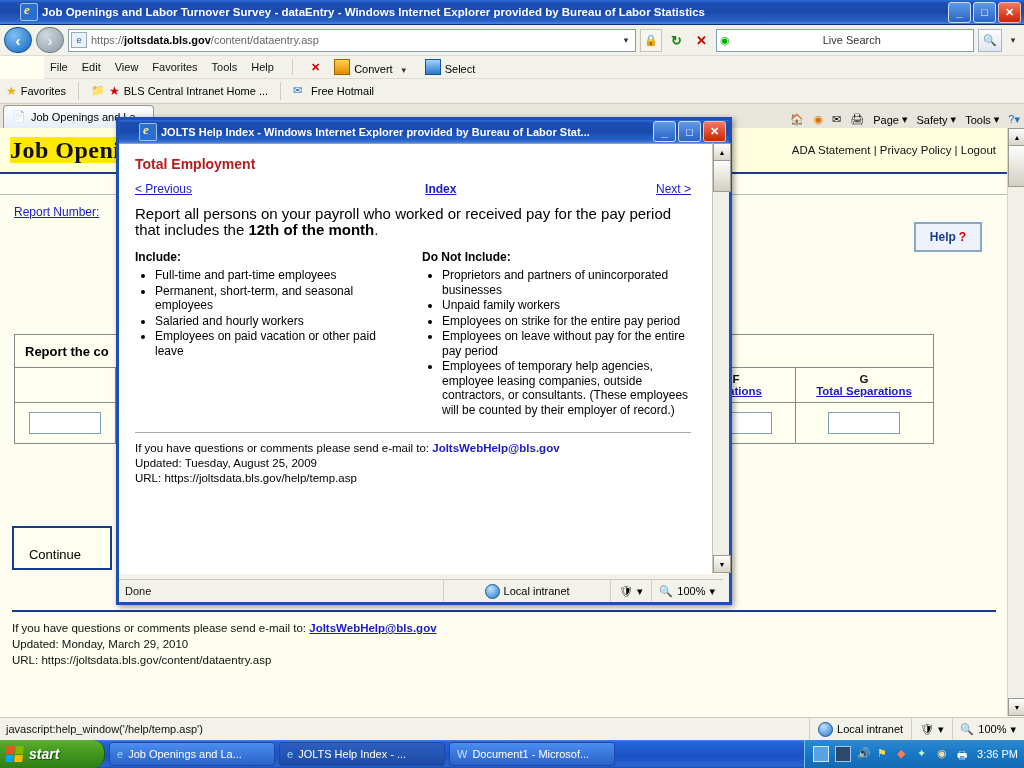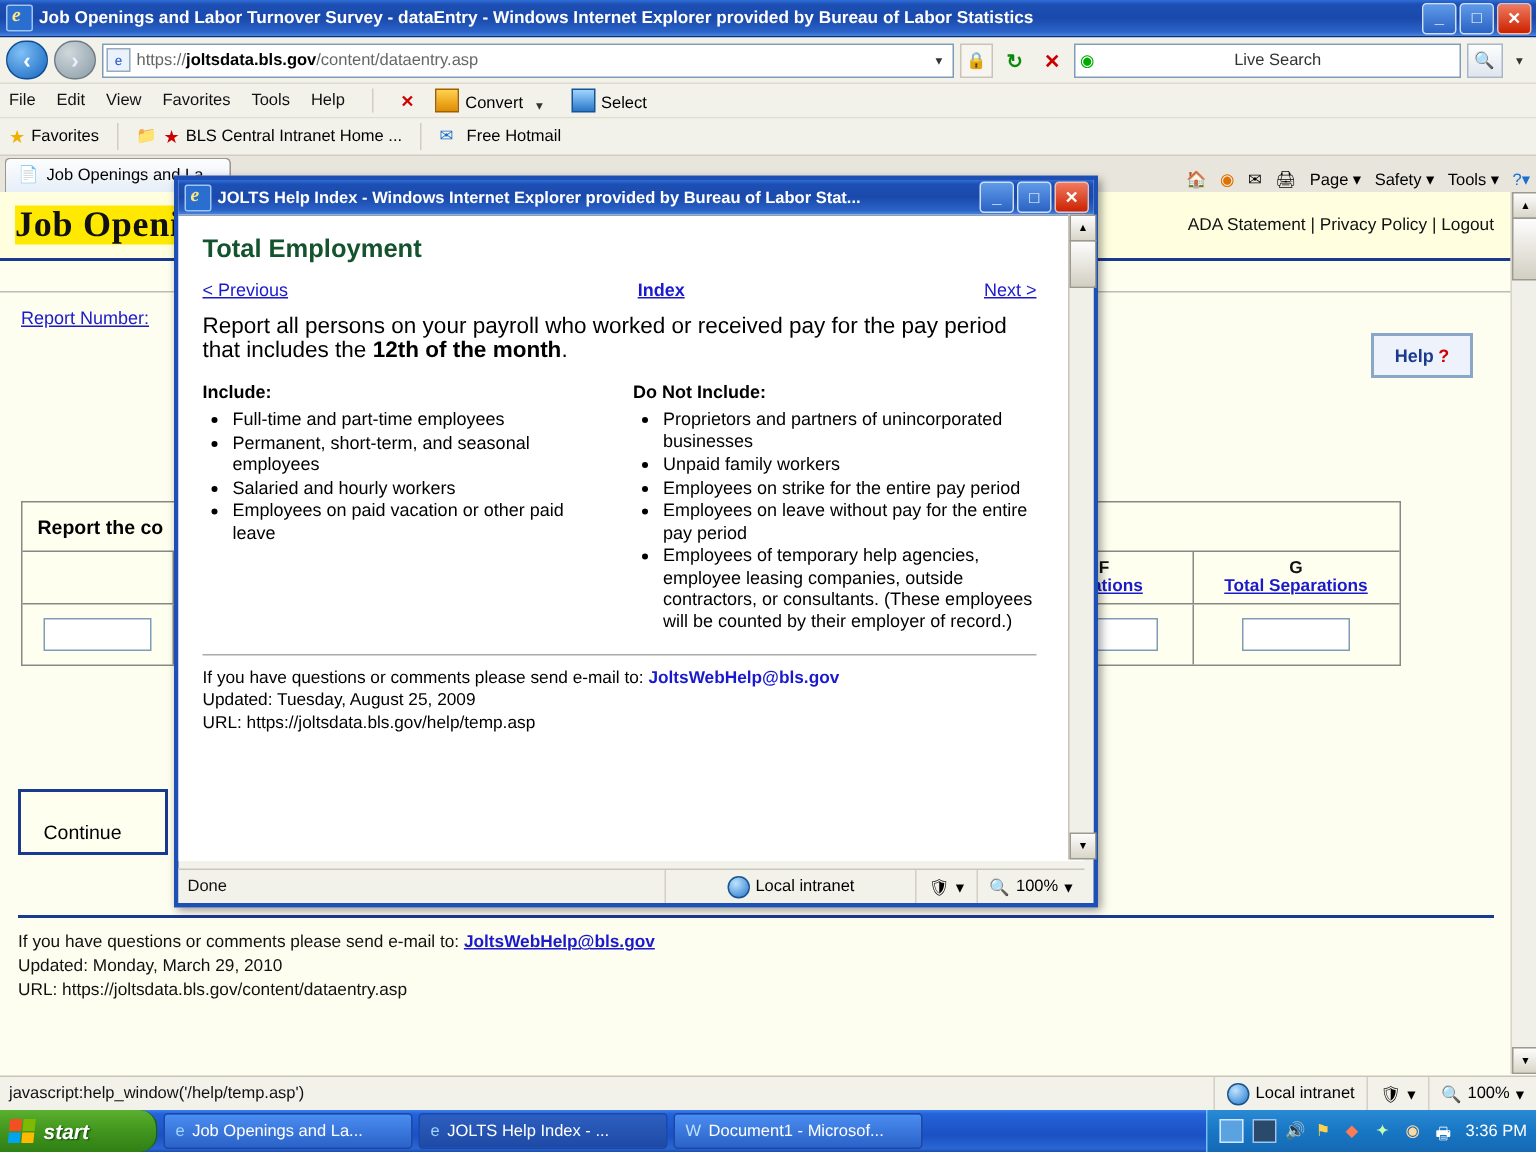--- a/index.html
+++ b/index.html
@@ -14,21 +14,21 @@
   
   #ie-window {
     position: absolute; left: 0; top: 0; width: 1024px; height: 768px;
     background: #fffff0;
   }
   .titlebar {
     height: 24px;
     background: linear-gradient(to bottom, #2f6fd8 0%, #1d4fb4 12%, #1a49ab 50%, #2a63c8 88%, #4a86e0 100%);
     display: flex; align-items: center;
     color: #fff; font-weight: bold; font-size: 11.5px;
-    padding-left: 4px;
+    padding-left: 20px;
     border-bottom: 1px solid #0a2f7a;
   }
   .titlebar .tb-icon {
     width: 16px; height: 16px; margin-right: 4px;
     background: #2a6fd0; border: 1px solid #9cc6f5; border-radius: 2px;
     display: inline-block; position: relative;
   }
   .titlebar .tb-icon:after {
     content: "e"; position: absolute; left: 3px; top: -2px;
     font-family: "Liberation Serif", serif; font-style: italic;
@@ -83,21 +83,21 @@
   .searchbox .sicon { color: #0a0; font-size: 11px; }
   .searchbox .stext { color: #333; flex: 1; text-align: center; }
   .searchgo {
     width: 22px; height: 21px; border: 1px solid #a8b6c8; background: linear-gradient(to bottom,#fdfdfd,#dfe6ef);
     display: flex; align-items: center; justify-content: center; color: #1a5fb4; font-size: 11px;
   }
 
   
   .menurow {
     height: 22px; background: #f2f1ea; display: flex; align-items: center;
-    font-size: 11px; padding-left: 6px; gap: 14px; border-bottom: 1px solid #dedbd0;
+    font-size: 11px; padding-left: 6px; gap: 14px; border-bottom: 1px solid #dedbd0; margin-left: 44px;
   }
   .menurow .mi { color: #111; }
   .menusep { width: 1px; height: 16px; background: #cfcdc4; margin: 0 4px; }
   .cvt { display: flex; align-items: flex-end; gap: 4px; }
   .cvt .sq { width: 14px; height: 14px; background: linear-gradient(to bottom,#ffd24d,#e08c00); border: 1px solid #a06000; }
   .cvt .sq2 { width: 14px; height: 14px; background: linear-gradient(to bottom,#9fd4ff,#2a77c8); border: 1px solid #17538f; }
 
   
   .favrow {
     height: 24px; background: #f2f1ea; display: flex; align-items: center;
@@ -249,21 +249,21 @@
     position: absolute; left: 116px; top: 117px; width: 610px; height: 482px;
     border: 3px solid #1d4fb4; background: #f2f1ea;
     box-shadow: 2px 2px 6px rgba(0,0,0,.4);
   }
   #help-window .titlebar { height: 23px; }
   .help-body {
     position: absolute; left: 0; top: 23px; width: 604px; height: 430px;
     background: #fff; overflow: hidden; border-top: 1px solid #8aa0c0;
   }
   .help-content { padding: 12px 16px 0 16px; width: 556px; }
-  .h-title { font-size: 17px; font-weight: bold; color: #14532d; margin-bottom: 10px; }
+  .h-title { font-size: 14px; font-weight: bold; color: #b91c1c; margin-bottom: 10px; }
   .h-nav { display: flex; font-size: 12px; margin-bottom: 10px; }
   .h-nav a { color: #1a1acc; text-decoration: underline; }
   .h-nav .l { width: 38%; }
   .h-nav .c { width: 34%; text-align: center; font-weight: bold; }
   .h-nav .r { flex: 1; text-align: right; }
   .h-lead { font-size: 15px; color: #000; line-height: 16px; margin-bottom: 12px; }
   .h-cols { display: flex; gap: 18px; }
   .h-col { width: 50%; font-size: 12px; }
   .h-col h4 { margin: 0 0 4px 0; font-size: 12px; }
   .h-col ul { margin: 0; padding-left: 20px; }

